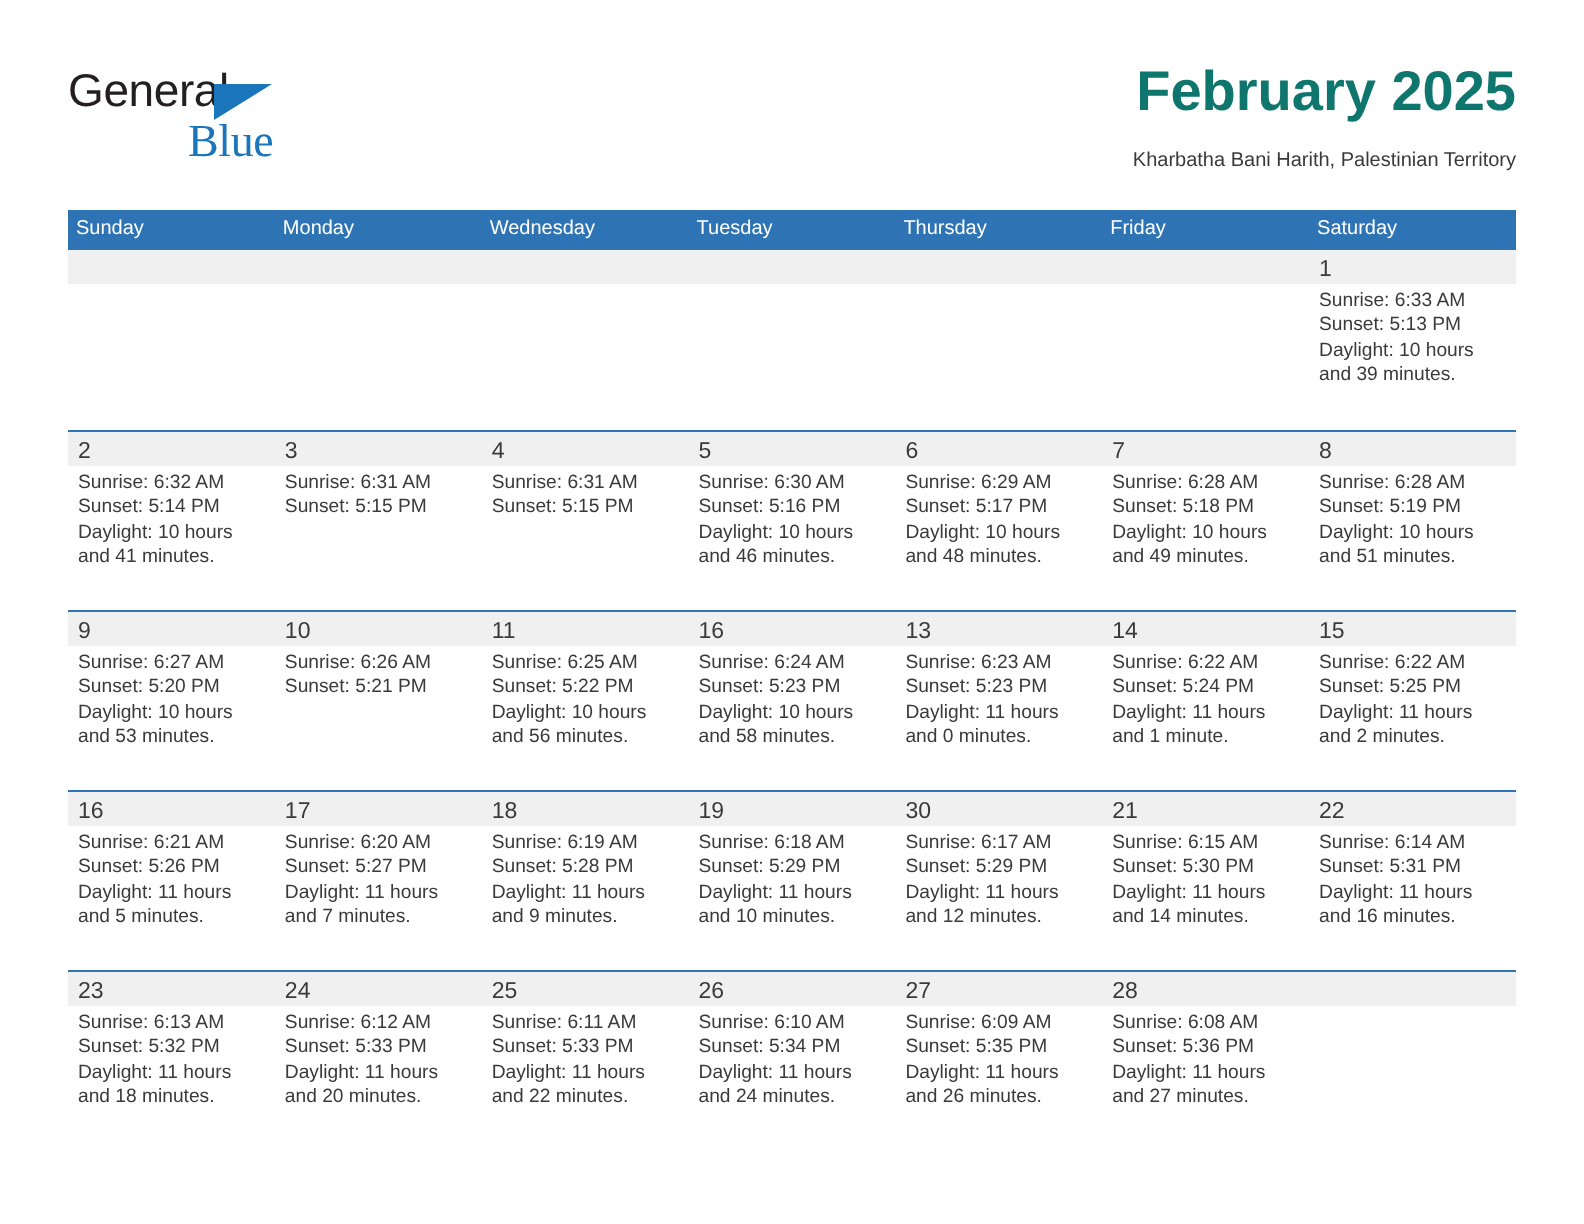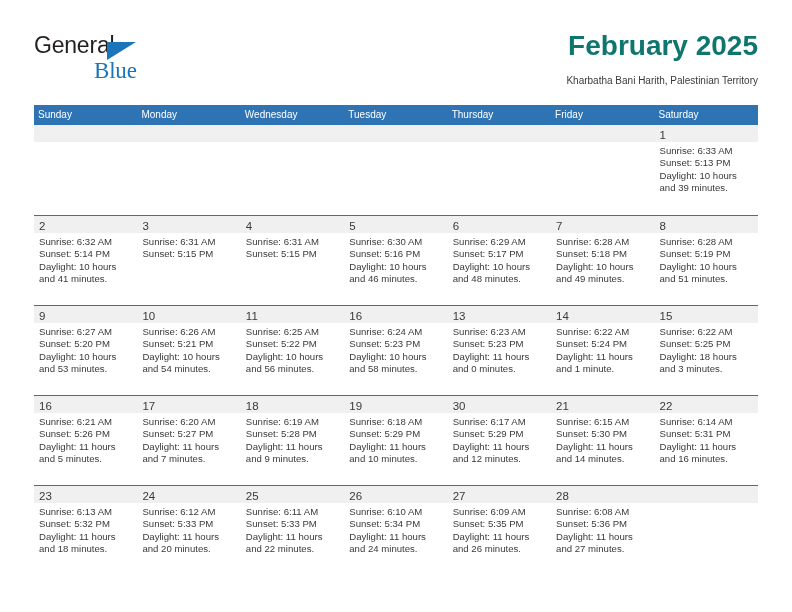--- a/index.html
+++ b/index.html
@@ -265,21 +265,20 @@
               <div>Sunrise: 6:27 AM</div>
               <div>Sunset: 5:20 PM</div>
               <div class="wrapline">Daylight: 10 hours and 53 minutes.</div>
             </div>
           </div>
           <div class="daycell">
             <div class="daynum-band"><span class="daynum">10</span></div>
             <div class="dayinfo">
               <div>Sunrise: 6:26 AM</div>
               <div>Sunset: 5:21 PM</div>
-              <div class="wrapline">Daylight: 10 hours and 54 minutes.</div>
             </div>
           </div>
           <div class="daycell">
             <div class="daynum-band"><span class="daynum">11</span></div>
             <div class="dayinfo">
               <div>Sunrise: 6:25 AM</div>
               <div>Sunset: 5:22 PM</div>
               <div class="wrapline">Daylight: 10 hours and 56 minutes.</div>
             </div>
           </div>
@@ -305,21 +304,21 @@
               <div>Sunrise: 6:22 AM</div>
               <div>Sunset: 5:24 PM</div>
               <div class="wrapline">Daylight: 11 hours and 1 minute.</div>
             </div>
           </div>
           <div class="daycell">
             <div class="daynum-band"><span class="daynum">15</span></div>
             <div class="dayinfo">
               <div>Sunrise: 6:22 AM</div>
               <div>Sunset: 5:25 PM</div>
-              <div class="wrapline">Daylight: 18 hours and 3 minutes.</div>
+              <div class="wrapline">Daylight: 11 hours and 2 minutes.</div>
             </div>
           </div>
         </div>
         <div class="week">
           <div class="daycell">
             <div class="daynum-band"><span class="daynum">16</span></div>
             <div class="dayinfo">
               <div>Sunrise: 6:21 AM</div>
               <div>Sunset: 5:26 PM</div>
               <div class="wrapline">Daylight: 11 hours and 5 minutes.</div>

